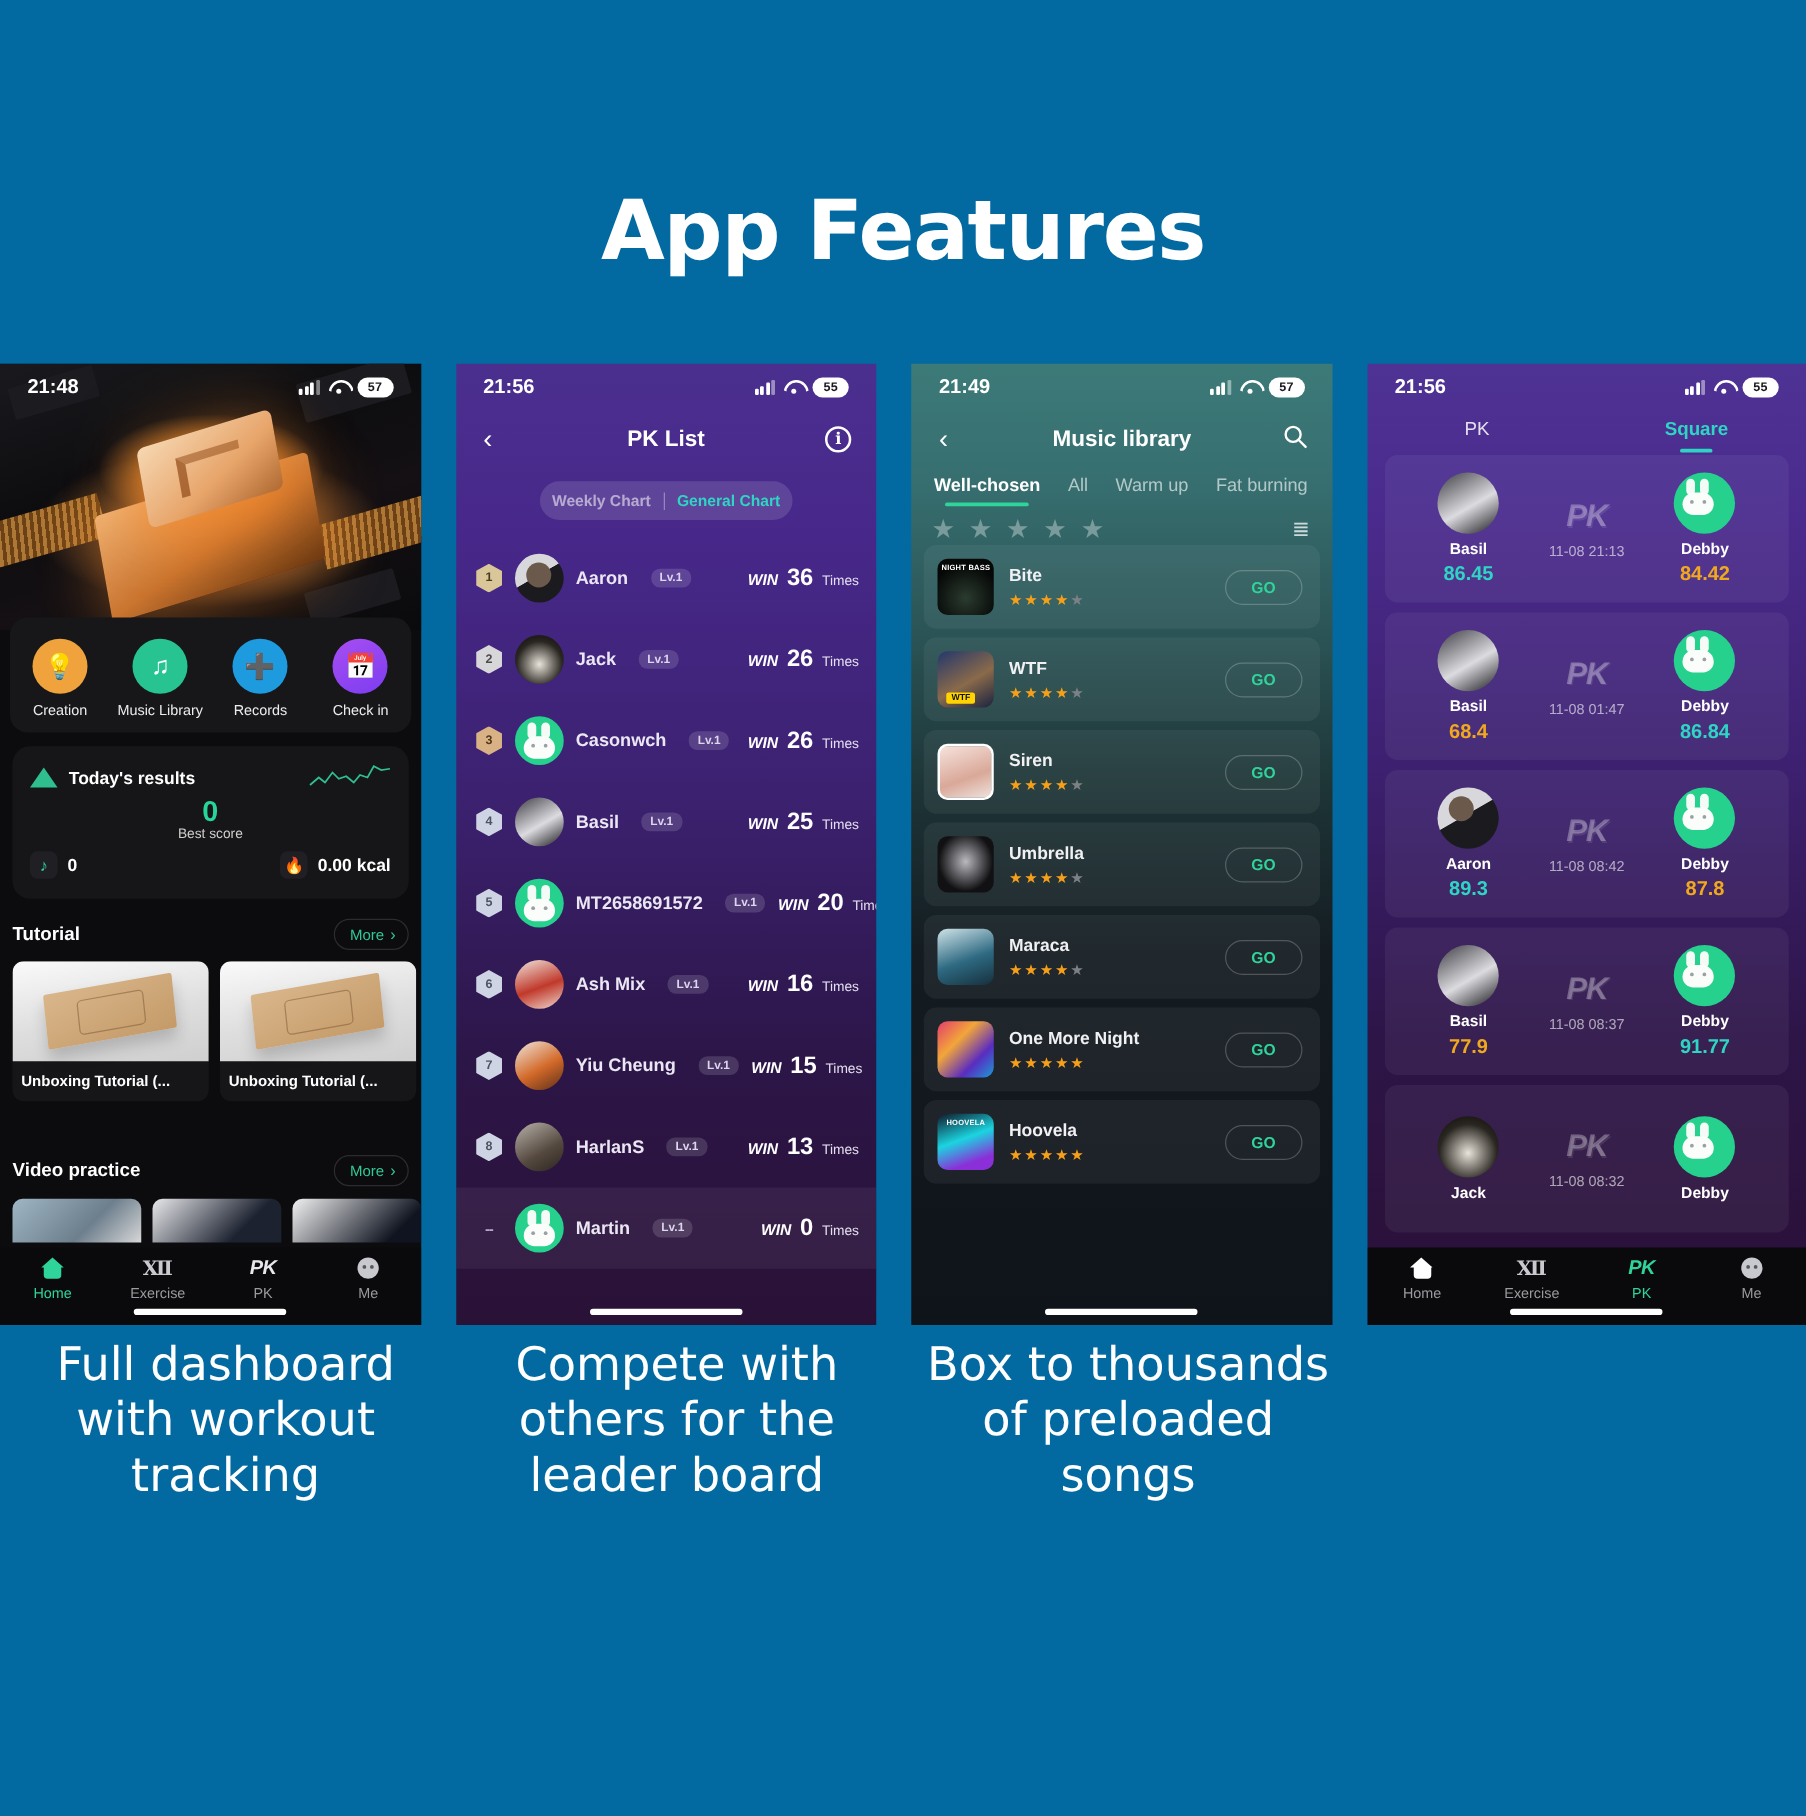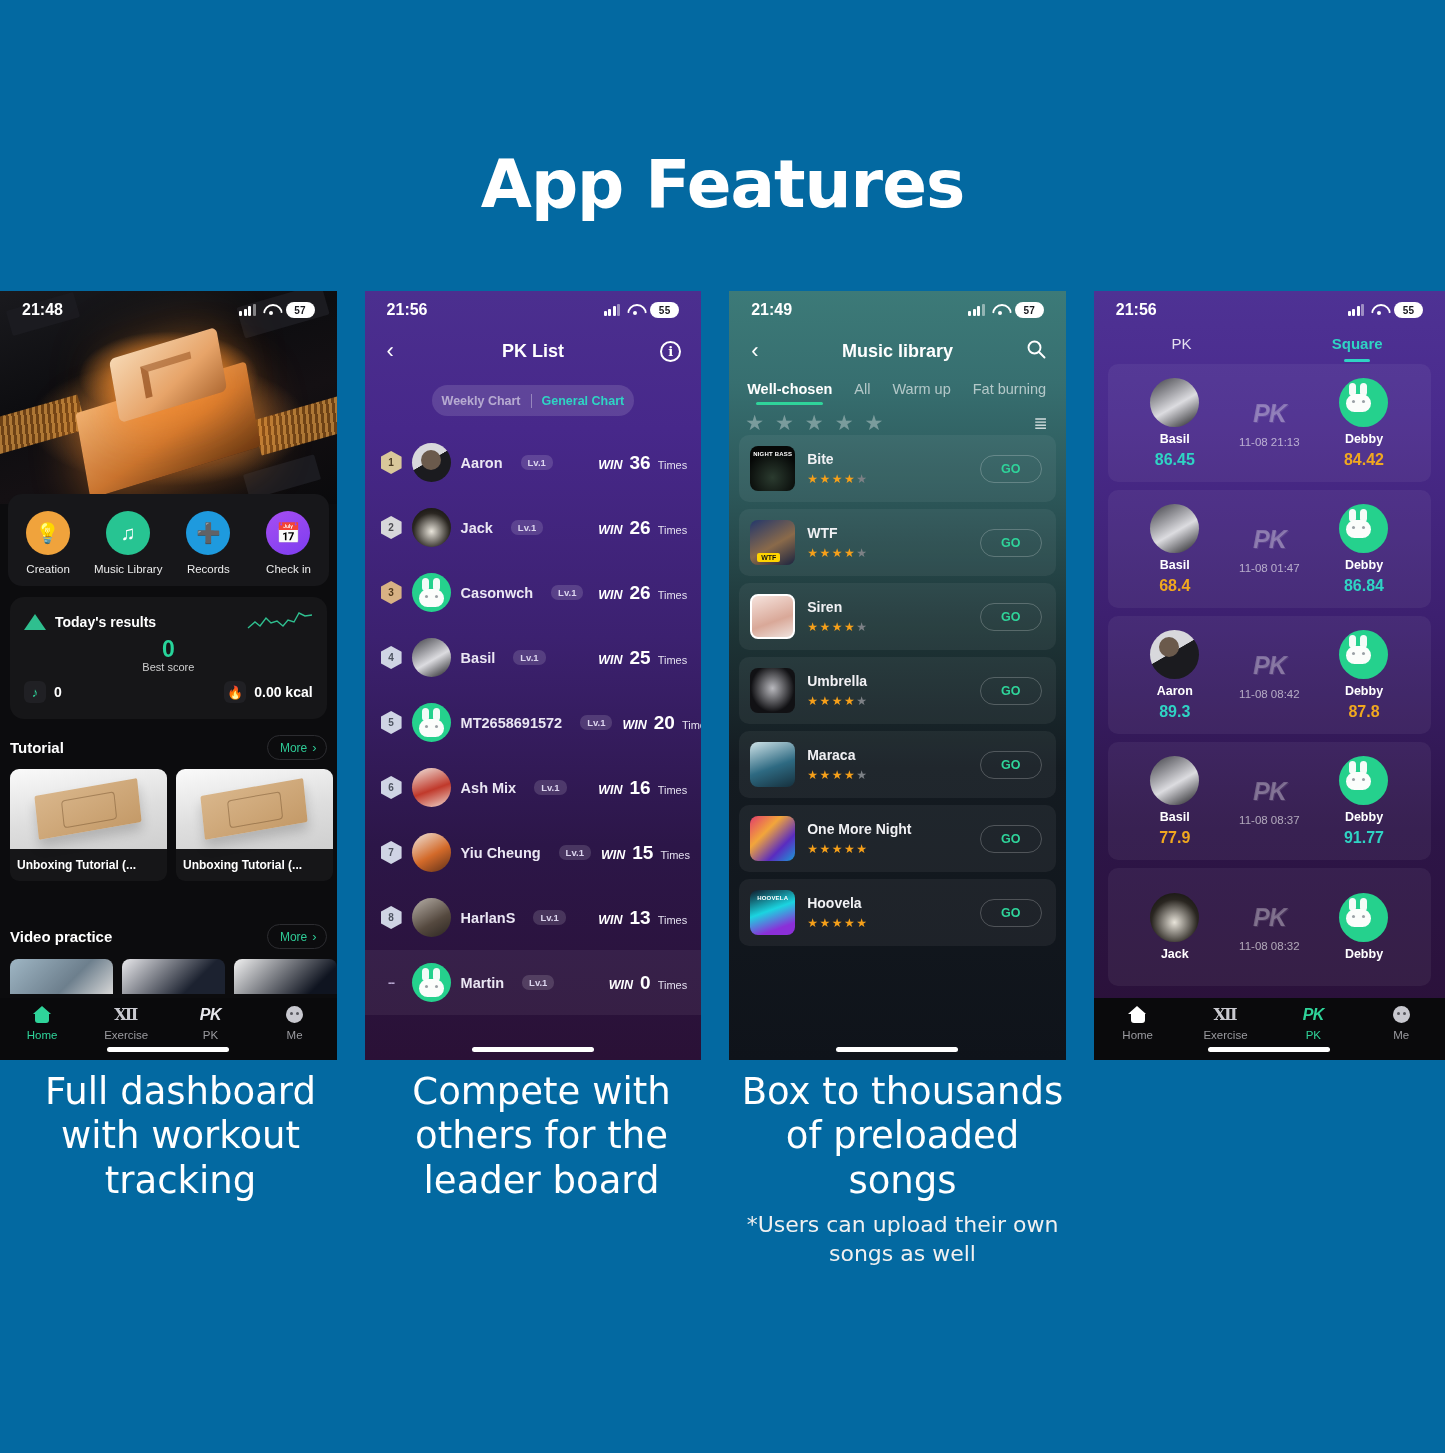--- a/index.html
+++ b/index.html
@@ -920,17 +920,16 @@
 
   <div class="captions">
     <div class="cap-col">
       <div class="cap-main">Full dashboard with workout tracking</div>
     </div>
     <div class="cap-col">
       <div class="cap-main">Compete with others for the leader board</div>
     </div>
     <div class="cap-col">
       <div class="cap-main">Box to thousands of preloaded songs</div>
-      <div class="cap-sub">*Users can upload their own songs as well</div>
     </div>
   </div>
 
 </div>
 
 </body></html>

